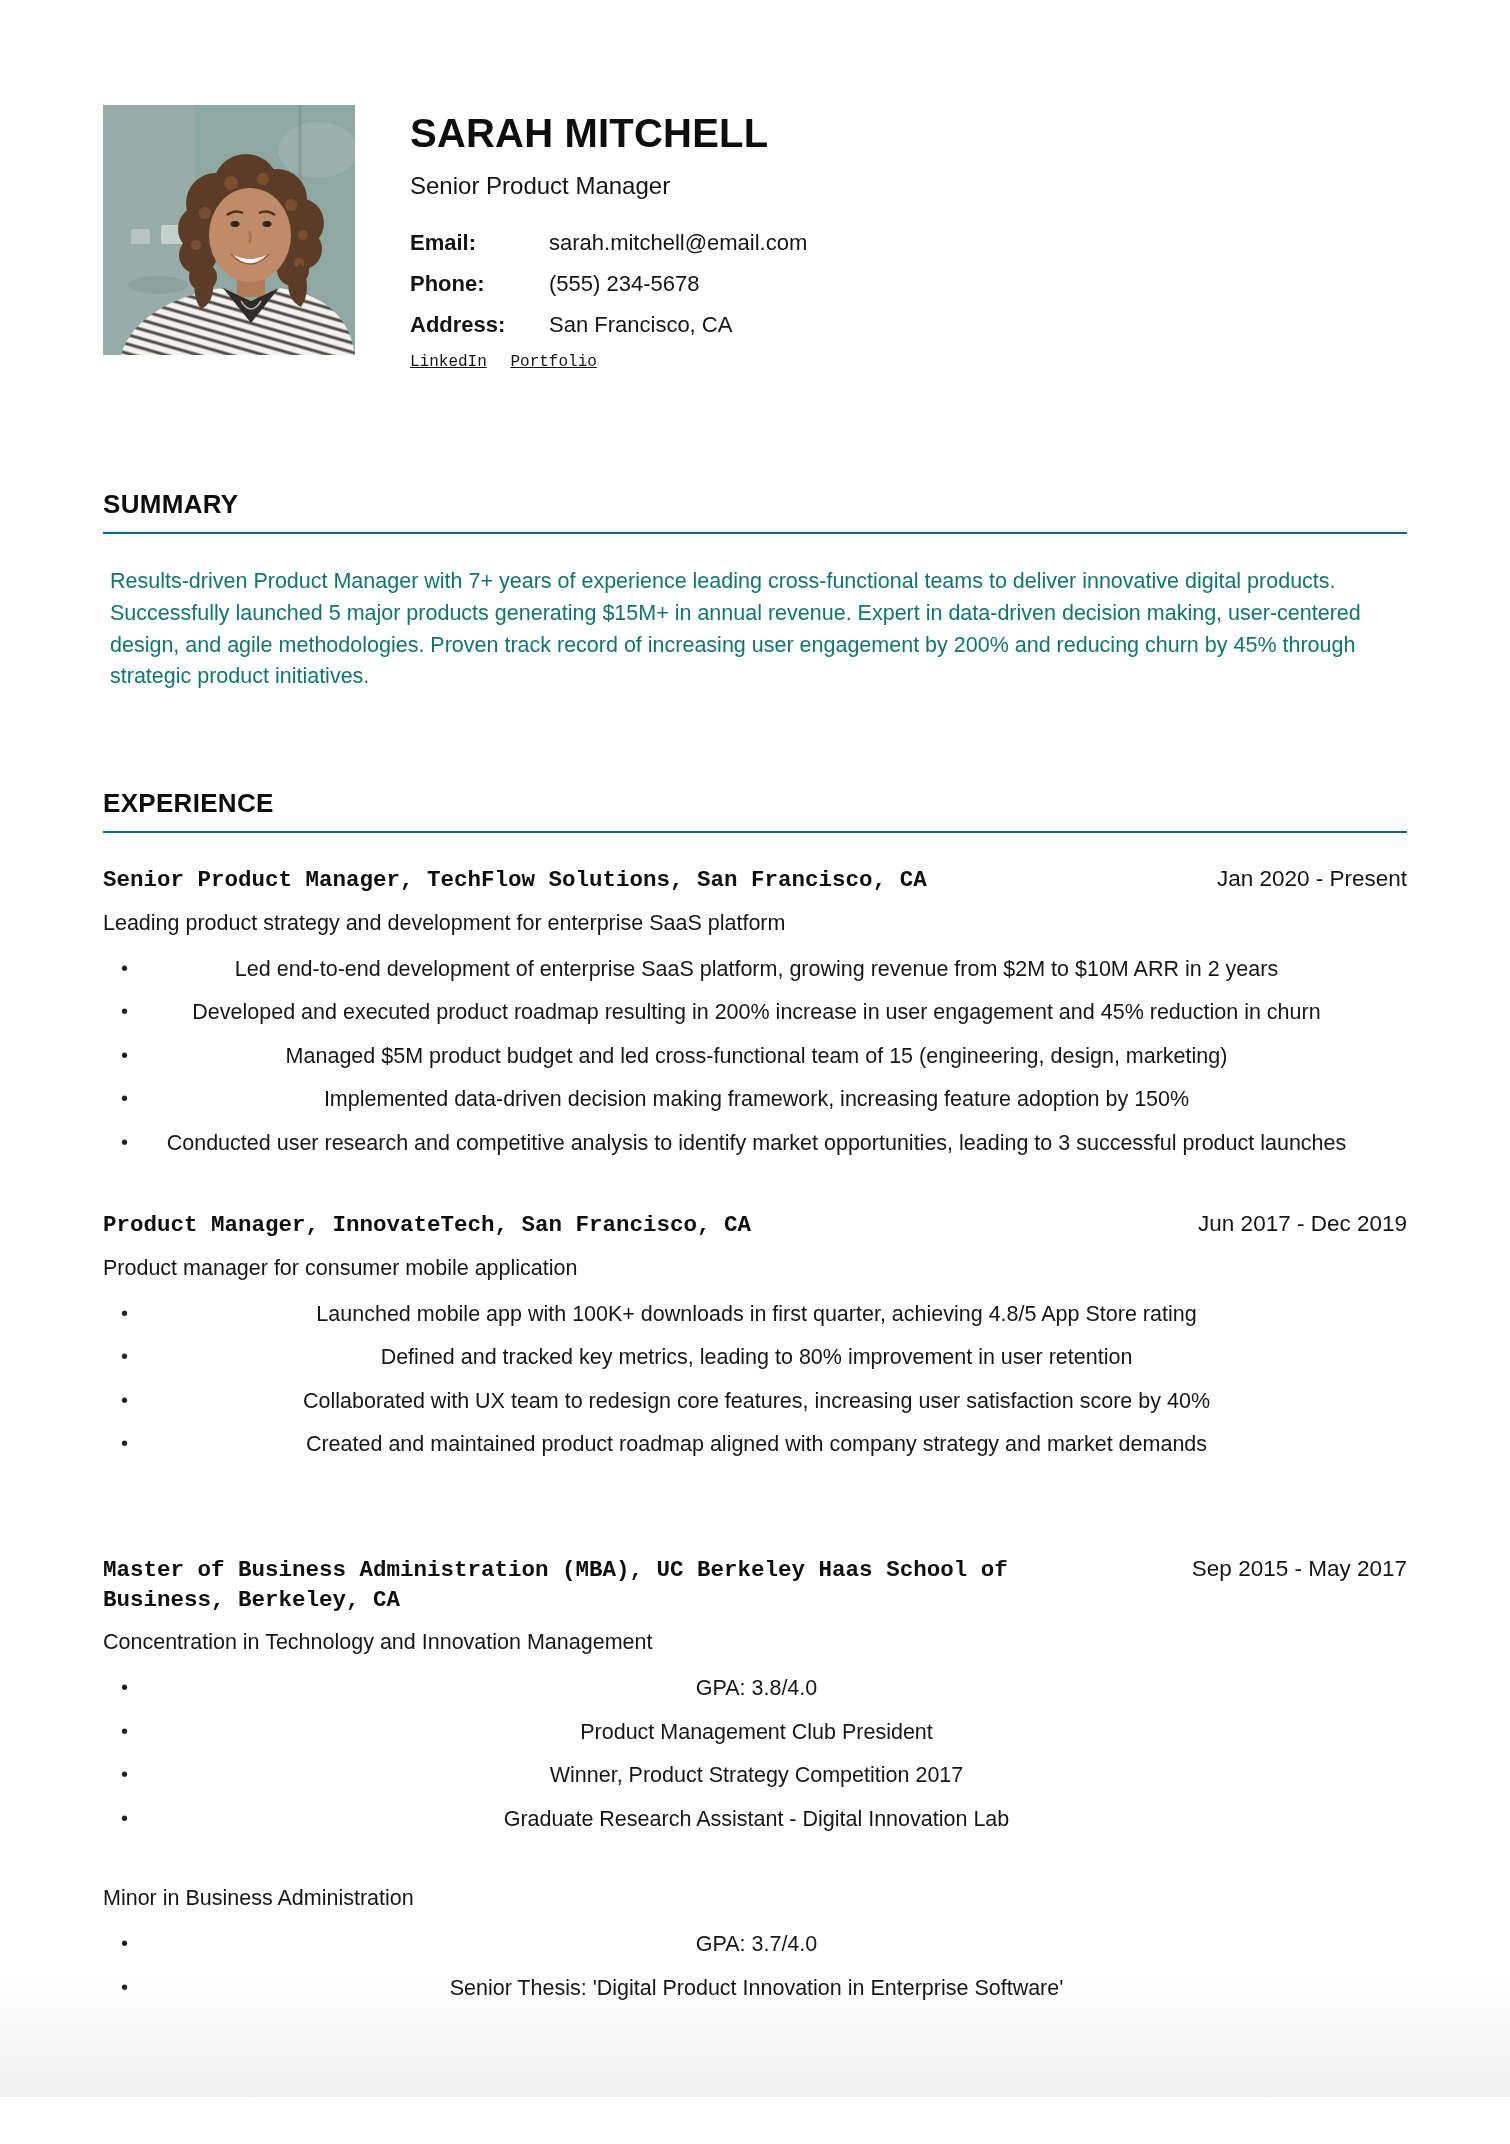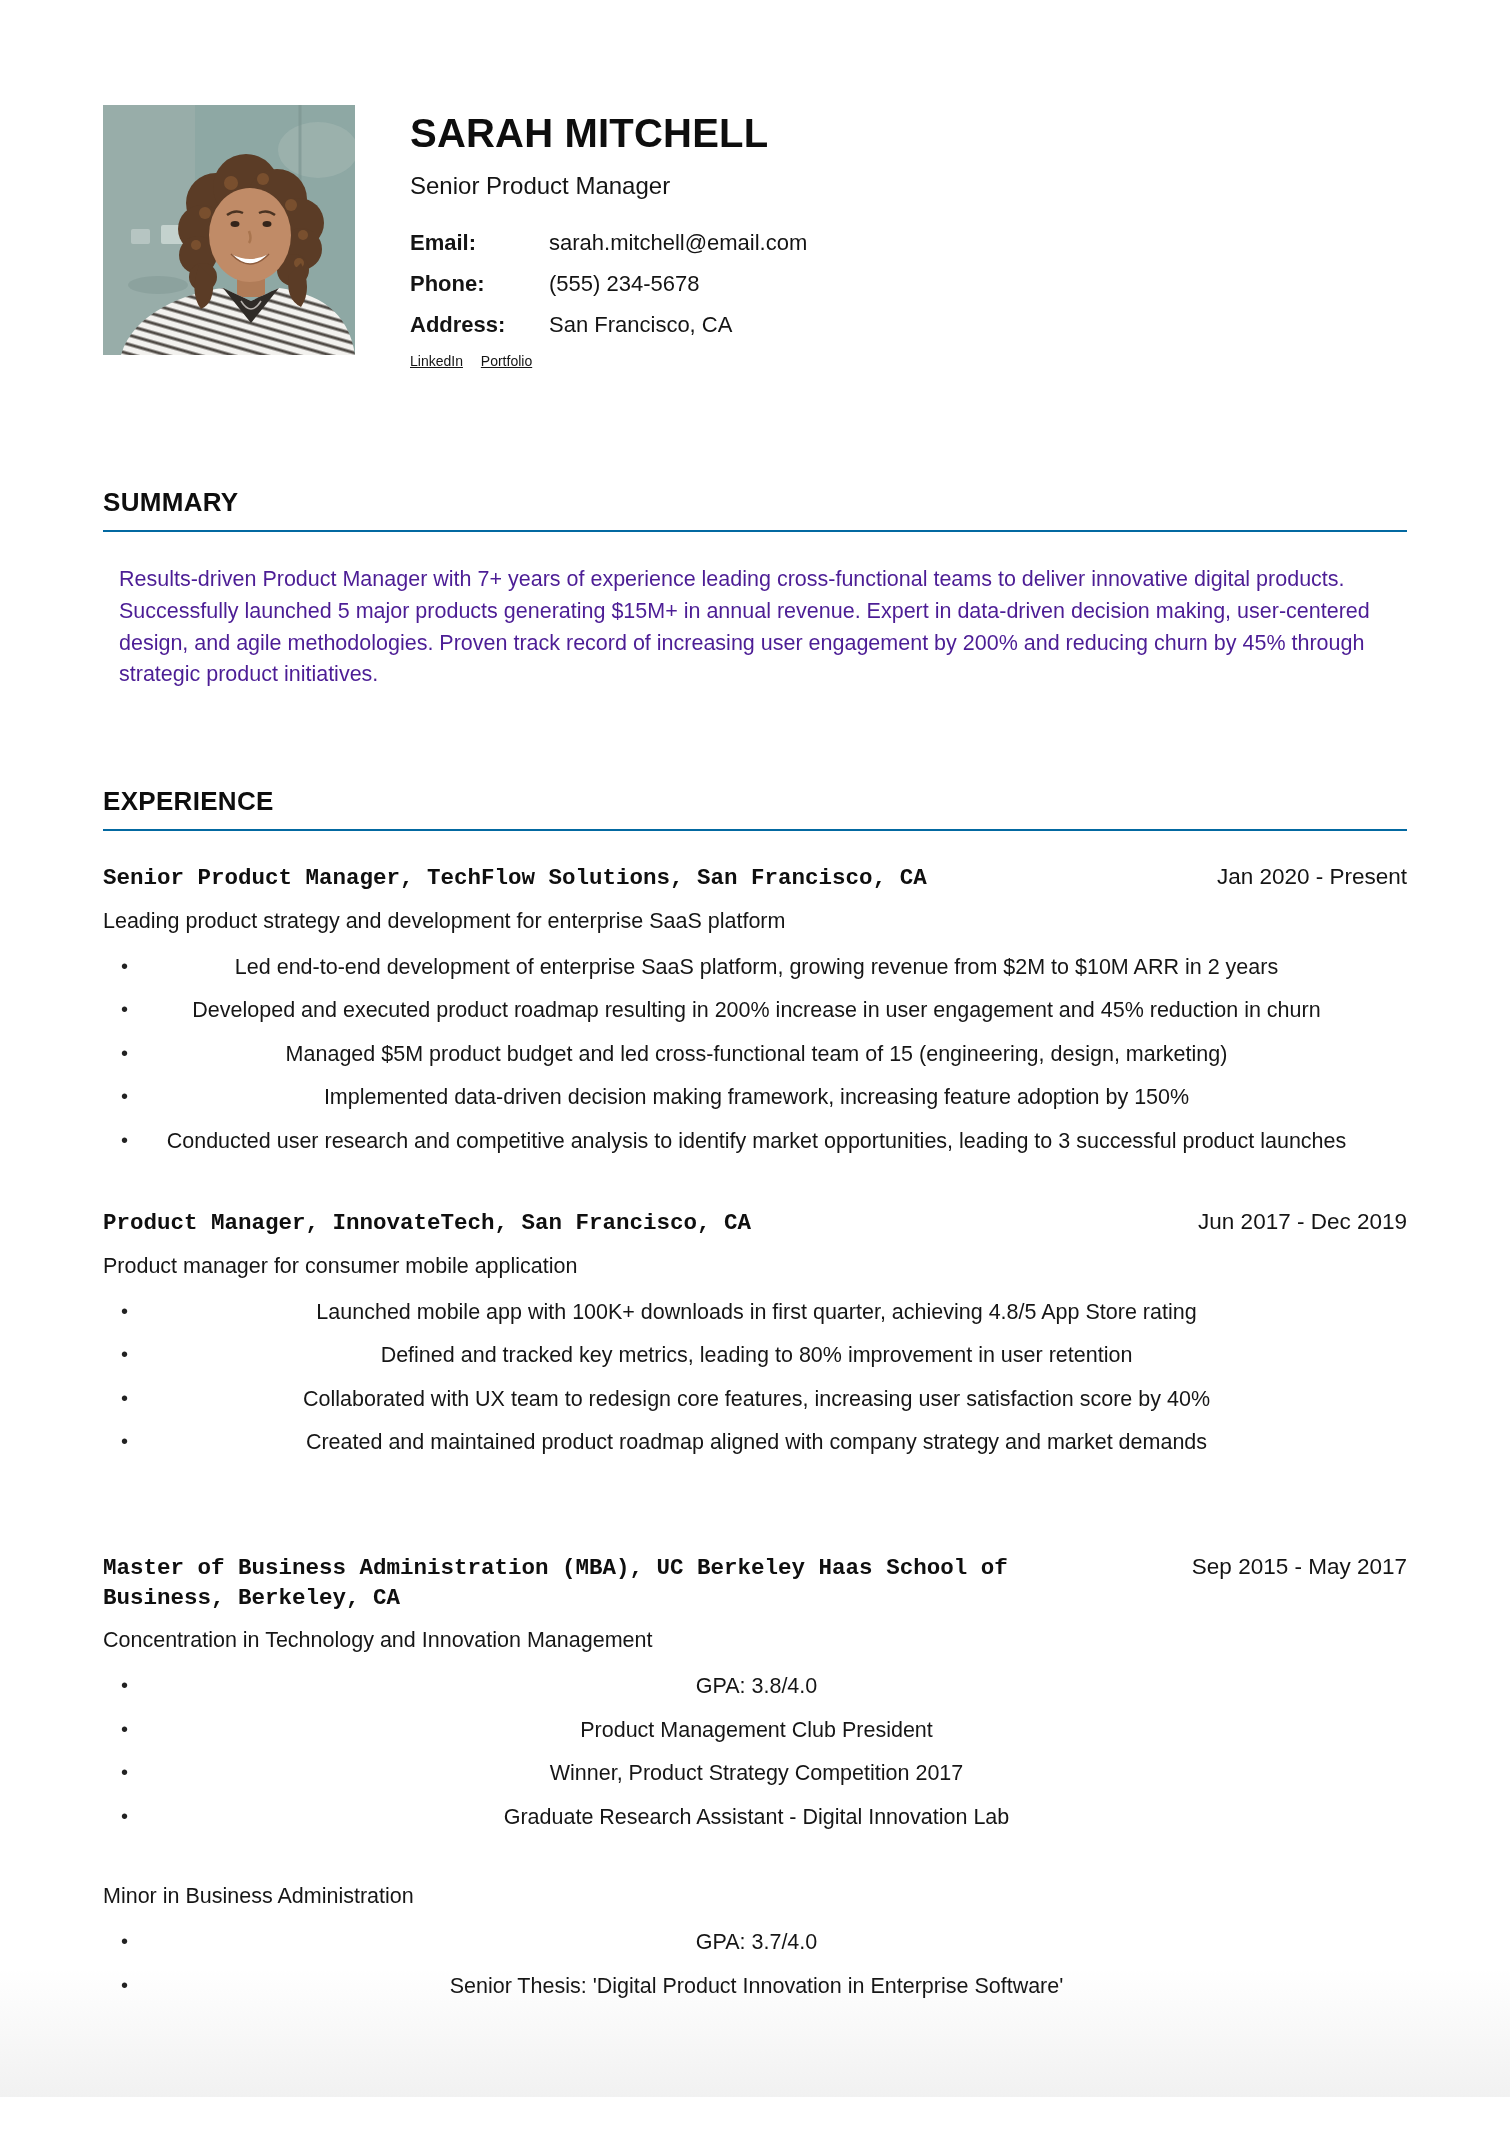--- a/index.html
+++ b/index.html
@@ -53,44 +53,44 @@
     font-size: 22px;
     margin-bottom: 15px;
     color: #141414;
   }
   .contact-label {
     display: inline-block;
     width: 139px;
     font-weight: 700;
     flex: 0 0 auto;
   }
-  .links { margin-top: 1px; font-size: 14px; }
+  .links { margin-top: 1px; font-size: 16px; font-family: Liberation Mono, monospace; }
   .links a {
     color: #141414;
     text-decoration: underline;
     margin-right: 14px;
   }
 
   
   .section { margin-top: 0; }
   .section + .section { margin-top: 95px; }
   .section-heading {
     margin: 0 0 32px 0;
     padding-bottom: 12px;
     font-size: 26px;
     font-weight: 700;
     letter-spacing: 0.3px;
     color: #0e0e0e;
     border-bottom: 2px solid #0369a1;
   }
   .summary-text {
-    margin: 16px;
+    margin: 7px;
     font-size: 21.5px;
     line-height: 1.48;
-    color: #4c1d95;
+    color: #0f766e;
   }
 
   
   .entry + .entry { margin-top: 52px; }
   .entry-head {
     display: flex;
     justify-content: space-between;
     align-items: flex-start;
   }
   .entry-title {

